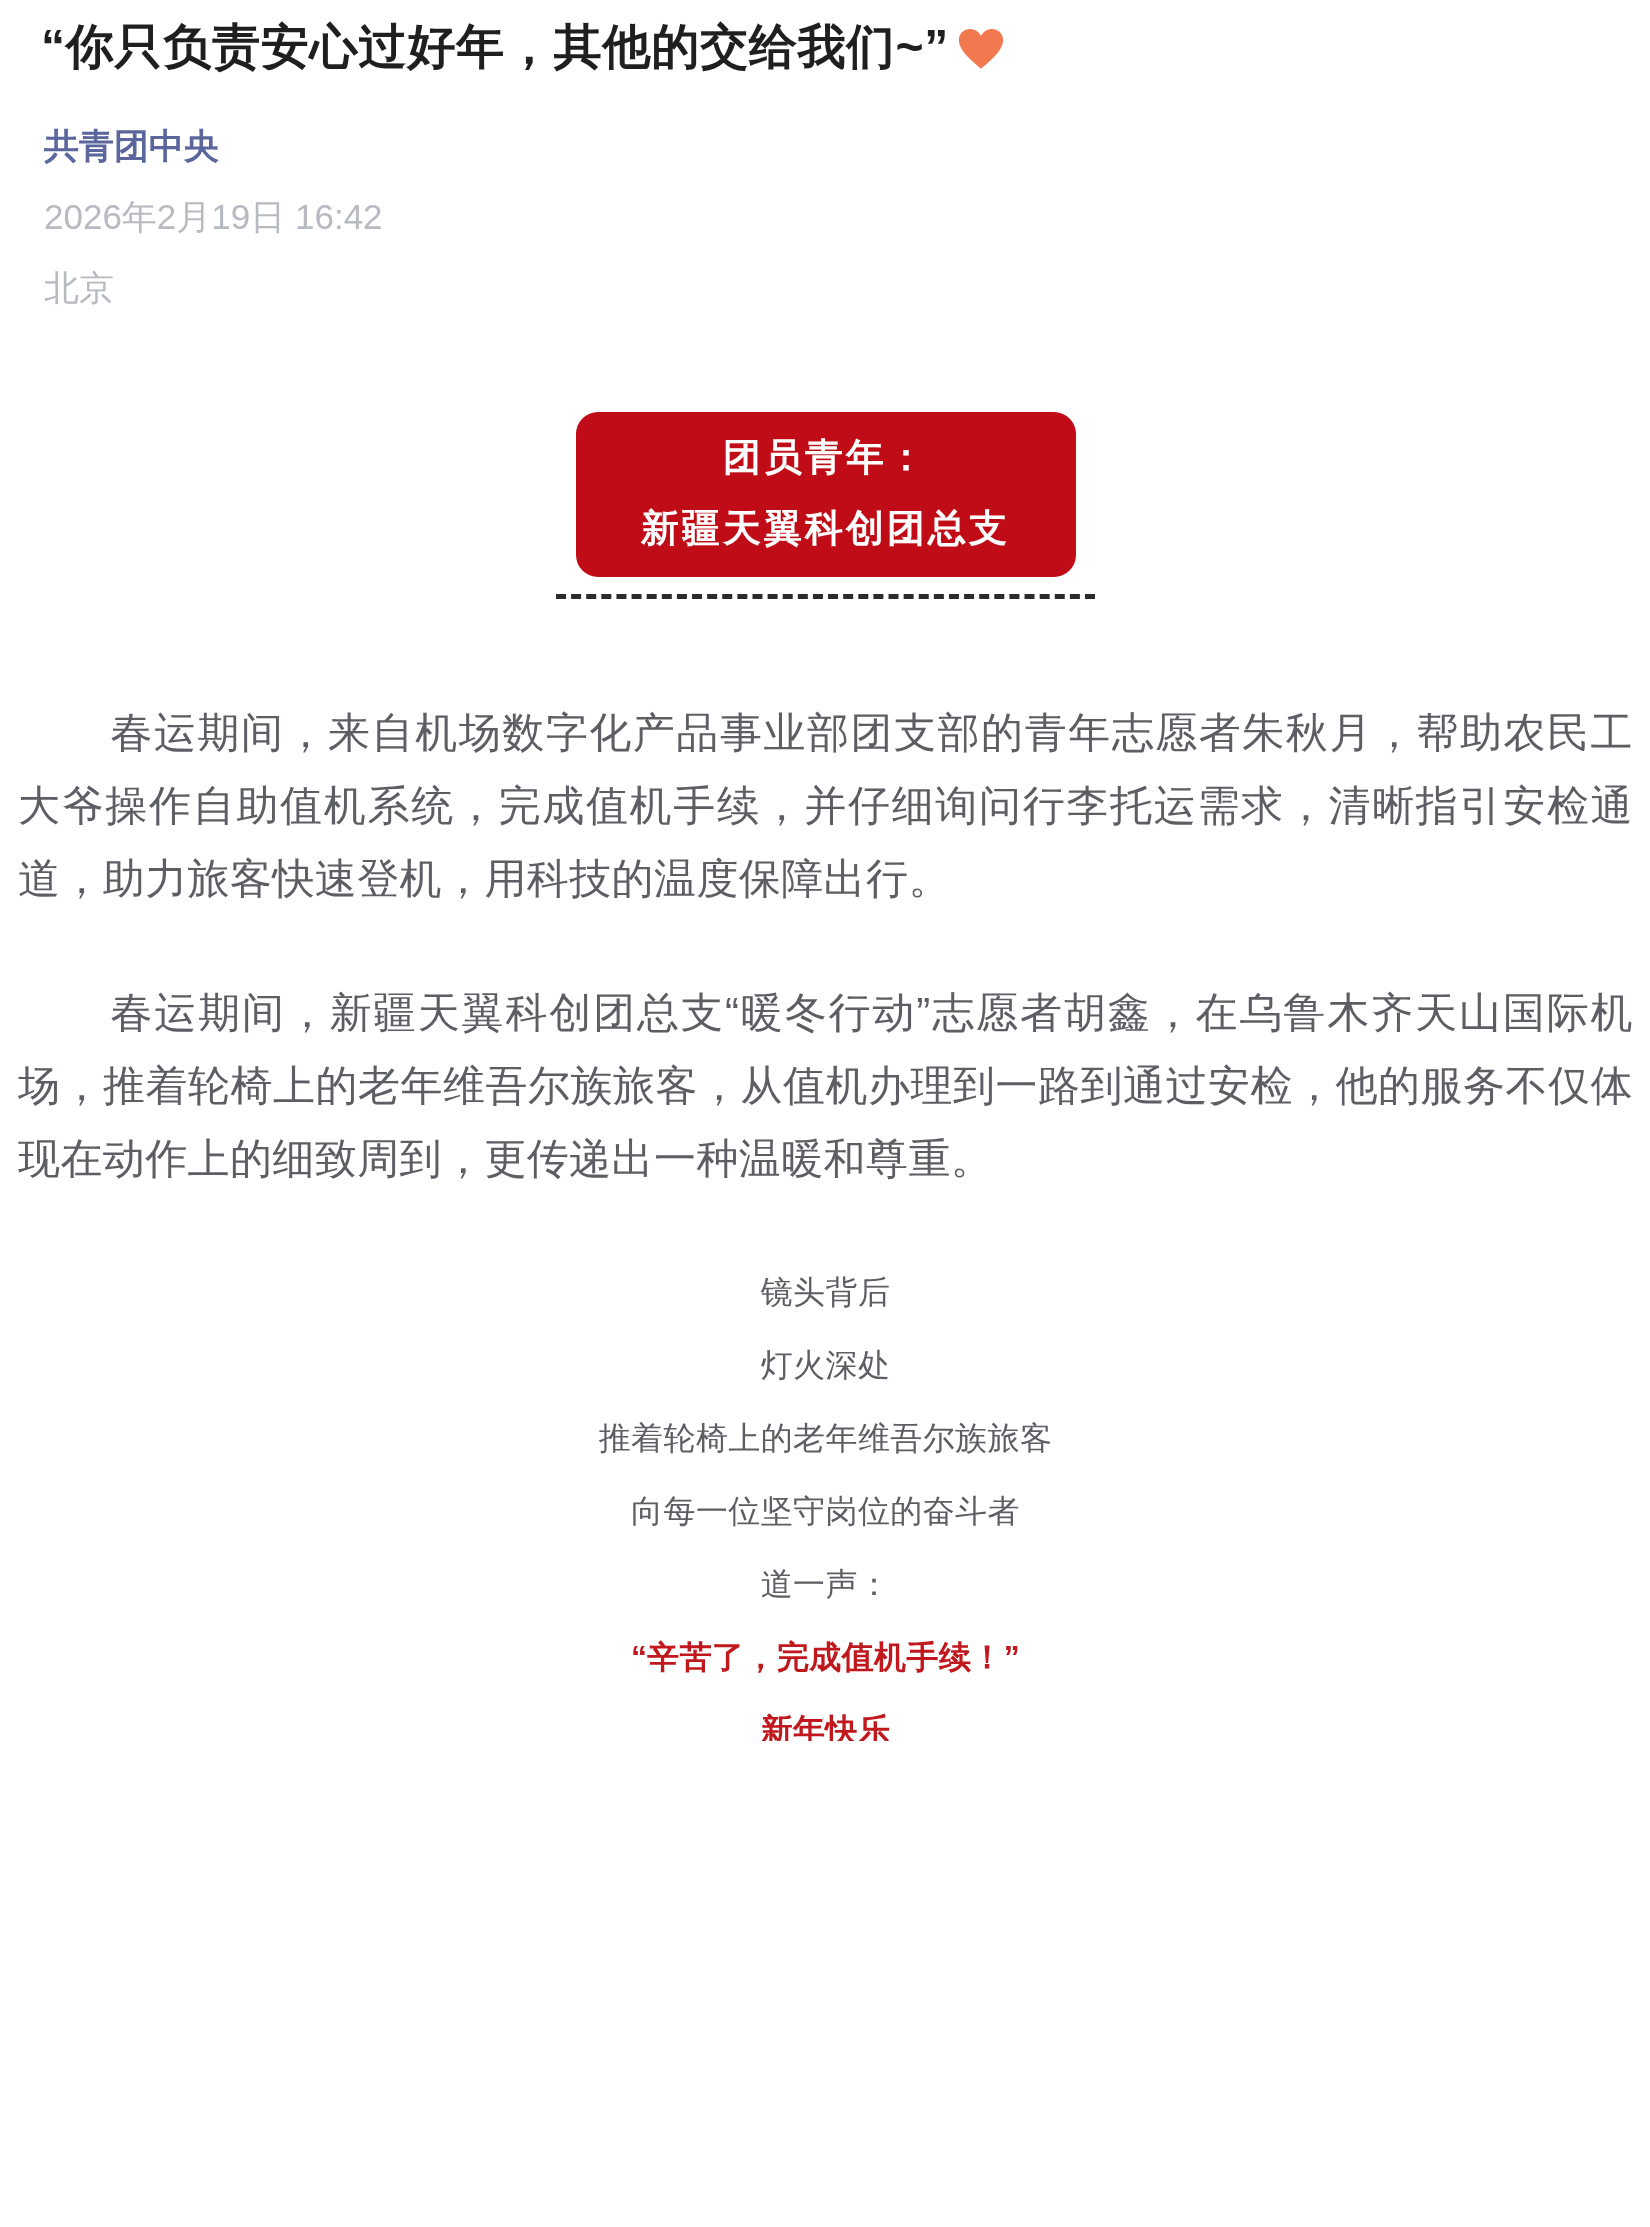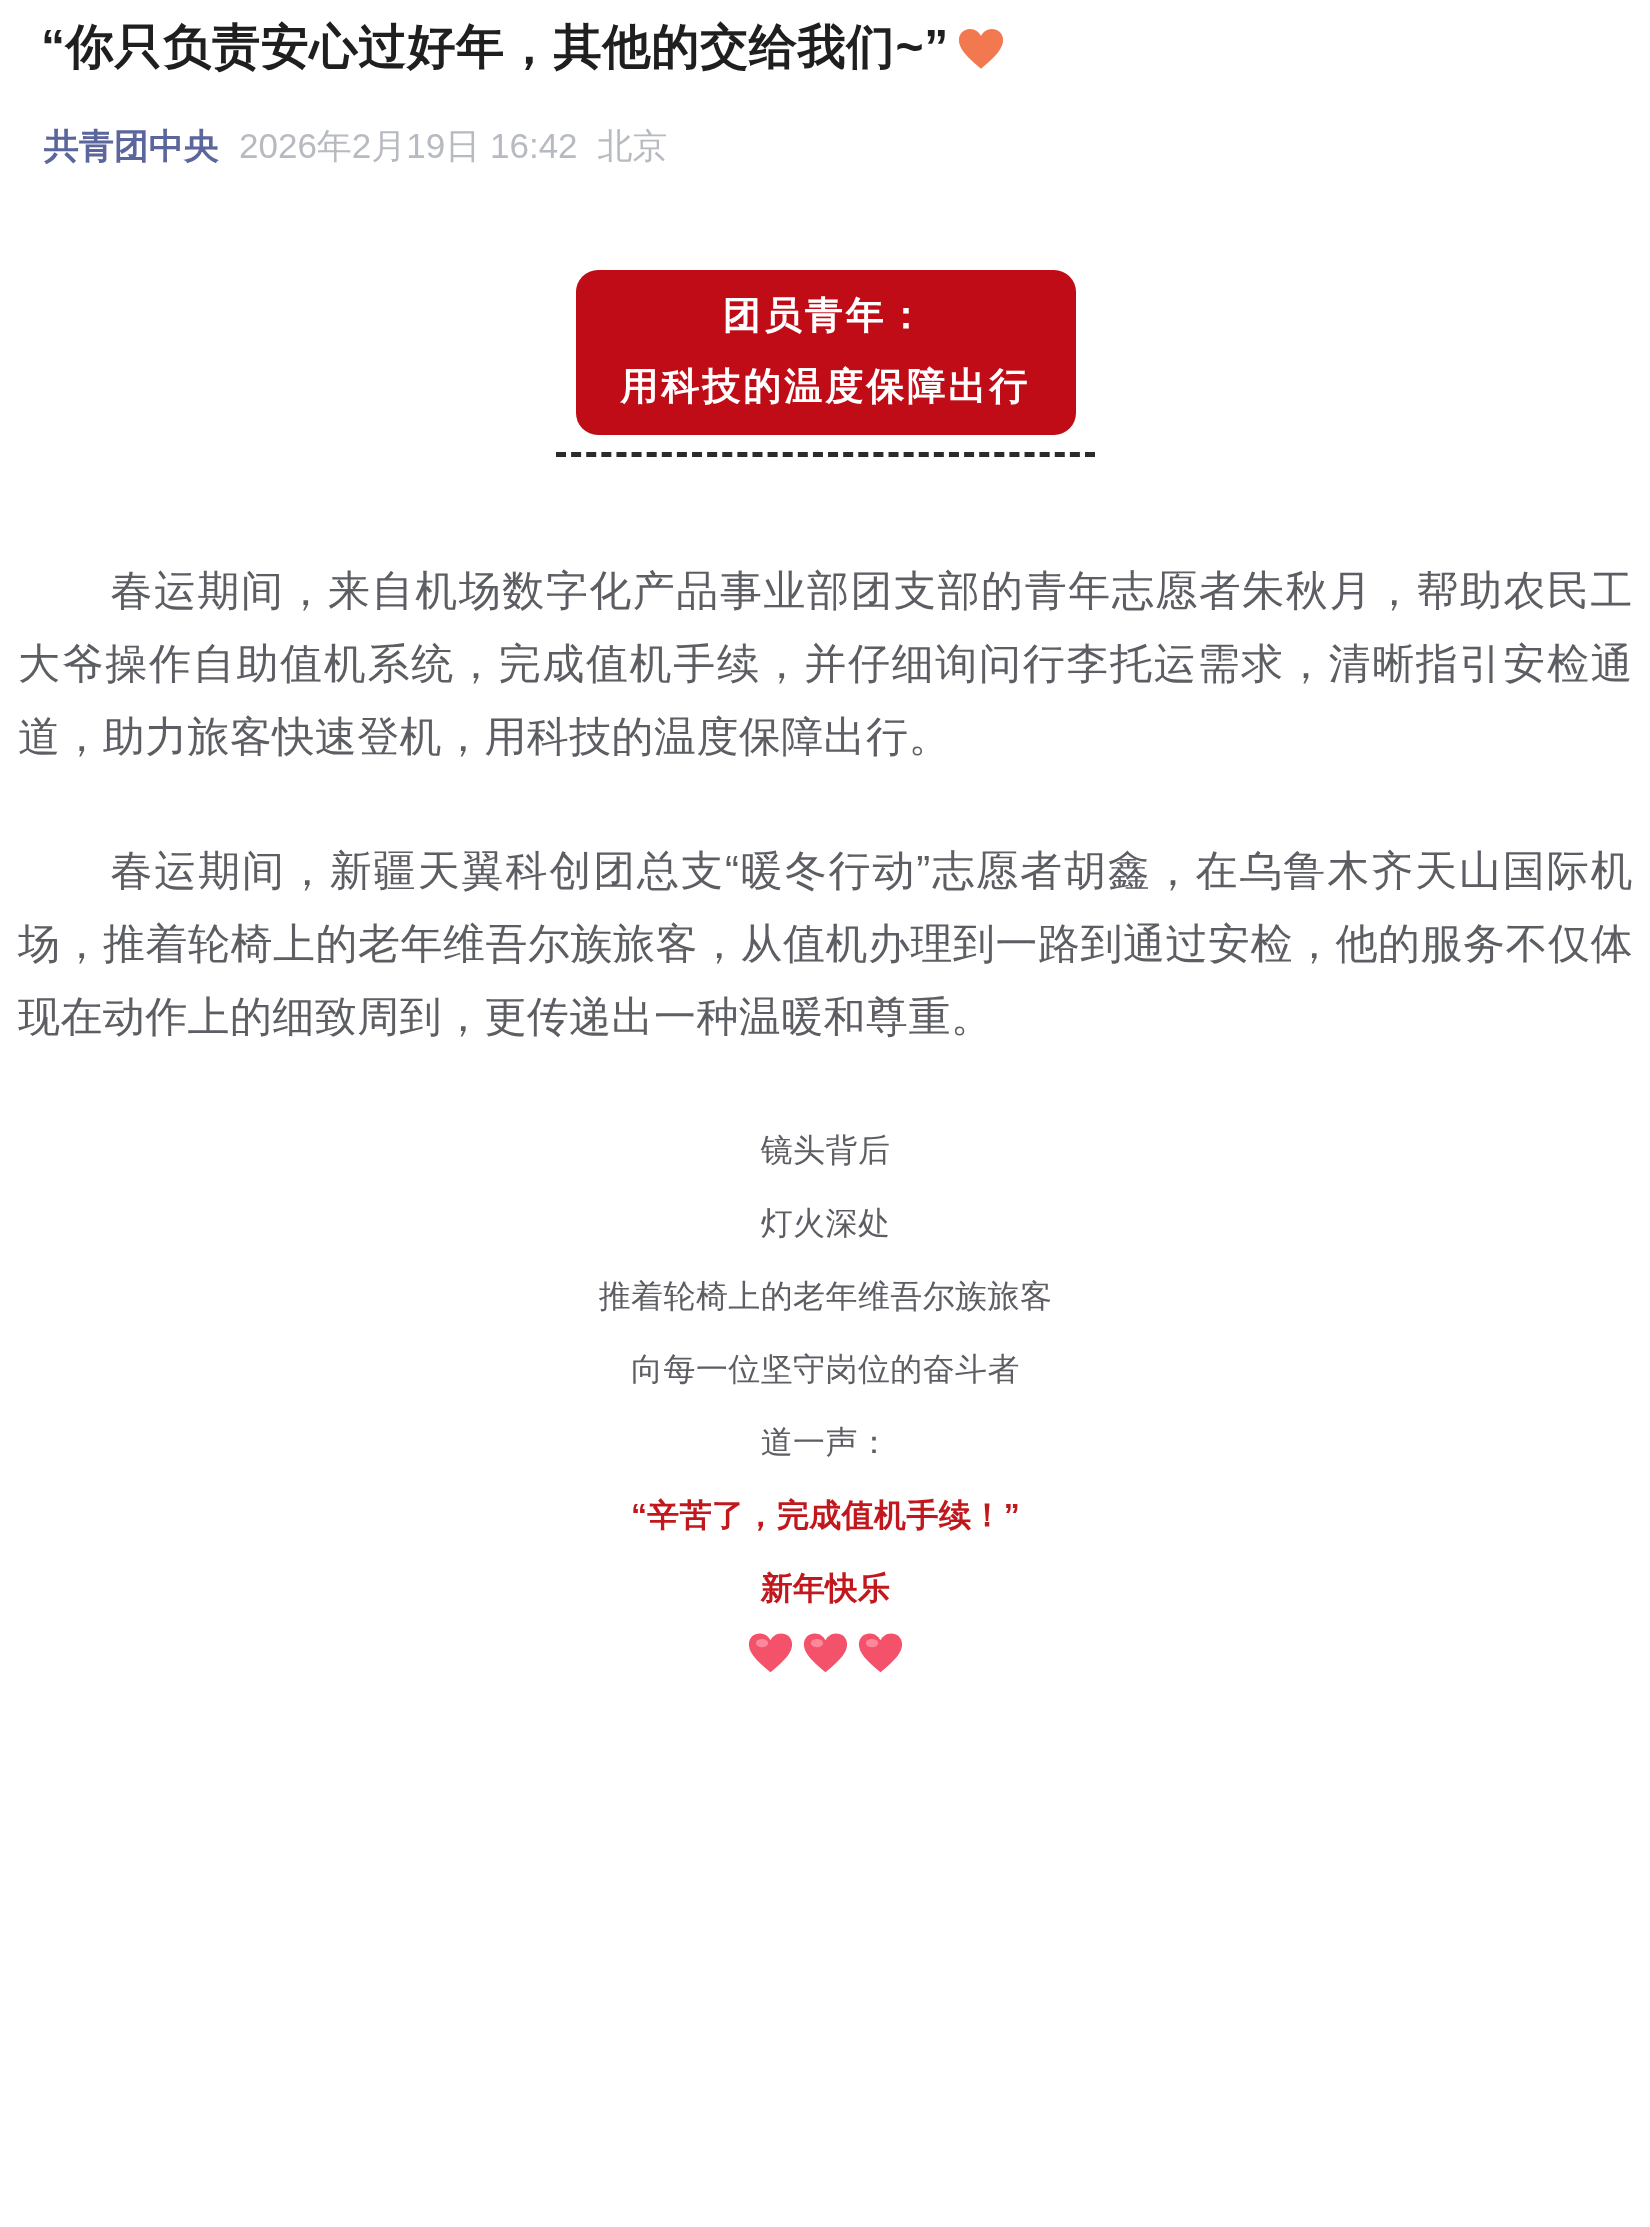--- a/index.html
+++ b/index.html
@@ -23,23 +23,24 @@
     letter-spacing:0.8px;
     display:flex;
     align-items:center;
     gap:7.6px;
   }
   .title .heart-orange{flex:0 0 auto;margin-top:4.5px;}
   .meta{
     margin:50px 0 0 44px;
     display:flex;
     align-items:flex-start;
-    gap:20px;
+    gap:30px;
     font-size:35px;
     line-height:41px;
+    flex-direction:column;
   }
   .author{color:#5b679c;font-weight:bold;text-decoration:none;cursor:pointer;}
   .meta-gray{color:#b7bac0;}
   
   .banner{
     width:500px;
     margin:104px auto 0;
     background:#c00c16;
     box-sizing:border-box;
     padding:26px 0 30px;
@@ -104,21 +105,21 @@
   </h1>
 
   <div class="meta">
     <a class="author">共青团中央</a>
     <span class="meta-gray">2026年2月19日 16:42</span>
     <span class="meta-gray">北京</span>
   </div>
 
   <div class="banner">
     <div class="banner-line">团员青年：</div>
-    <div class="banner-line">用科技的温度保障出行</div>
+    <div class="banner-line">新疆天翼科创团总支</div>
   </div>
   <div class="divider"></div>
 
   <div class="article">
     <p>春运期间，来自机场数字化产品事业部团支部的青年志愿者朱秋月，帮助农民工大爷操作自助值机系统，完成值机手续，并仔细询问行李托运需求，清晰指引安检通道，助力旅客快速登机，用科技的温度保障出行。</p>
     <p>春运期间，新疆天翼科创团总支“暖冬行动”志愿者胡鑫，在乌鲁木齐天山国际机场，推着轮椅上的老年维吾尔族旅客，从值机办理到一路到通过安检，他的服务不仅体现在动作上的细致周到，更传递出一种温暖和尊重。</p>
   </div>
 
   <div class="poem">
     <div>镜头背后</div>

